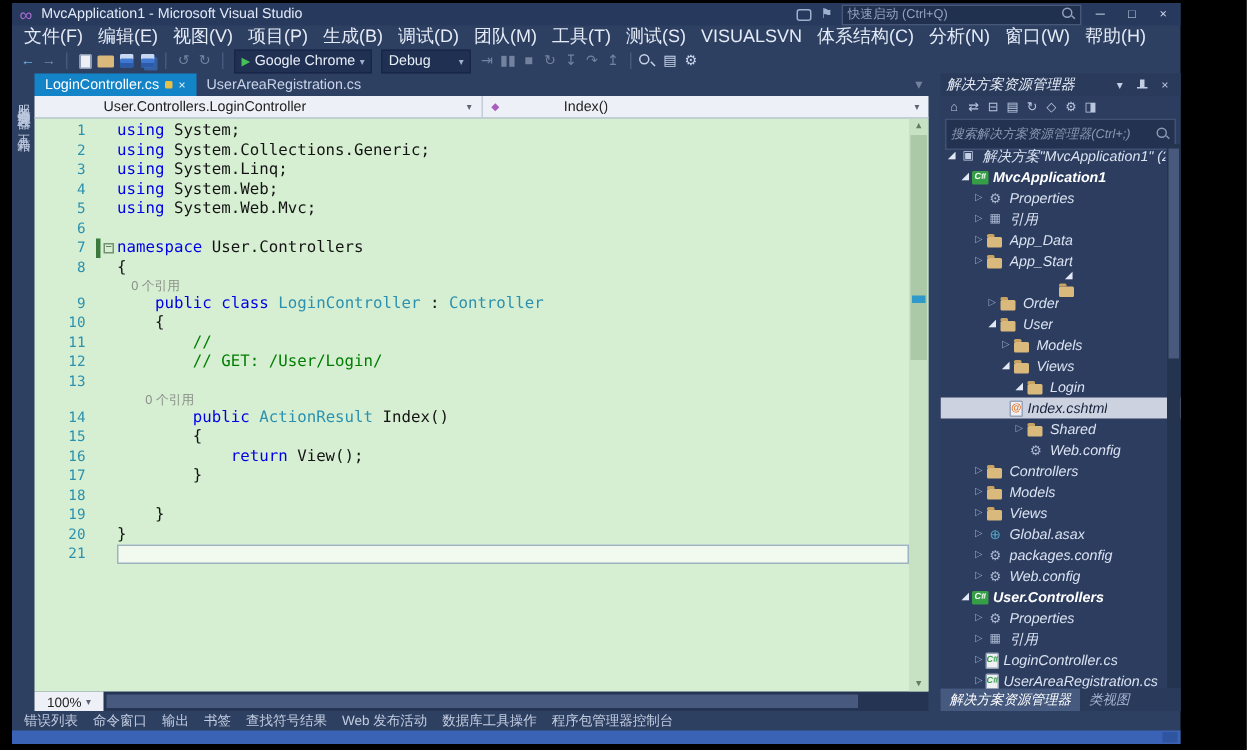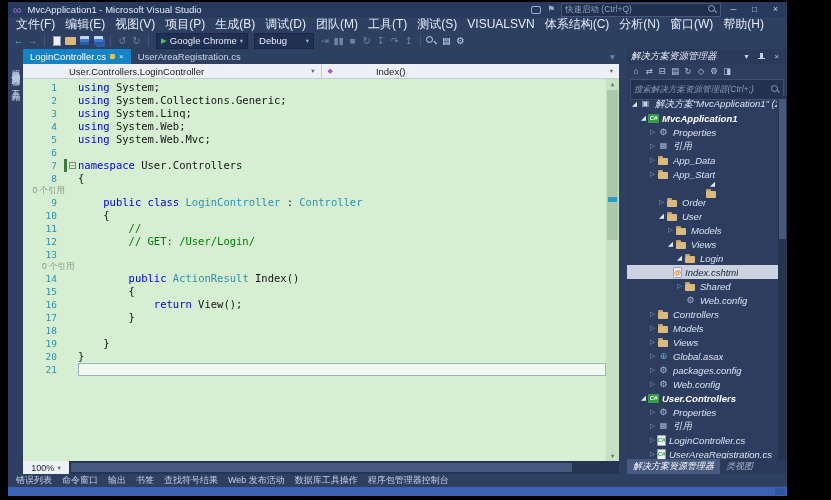--- a/index.html
+++ b/index.html
@@ -65,21 +65,21 @@
   .navhalf{flex:1;display:flex;align-items:center;padding:0 6px;gap:3px;min-width:0;}
   .navtext{font-size:9.5px;white-space:nowrap;overflow:hidden;margin-left:40px;}
   .navdiv{width:1px;background:#c3ccd9;}
   .methic{color:#a85cc0;font-size:7px;}
   .navbar .ddk{color:#5a6372;}
 
   
   .codewrap{flex:1;min-height:0;position:relative;background:var(--editor_bg,#d6efd2);
             font-family:"DejaVu Sans Mono","Liberation Mono",monospace;padding:2px 13px 0 0;overflow:hidden;}
   .crow{display:flex;height:13px;line-height:13px;}
-  .crow.cl{height:11px;line-height:11px;flex-direction:column;}
+  .crow.cl{height:11px;line-height:11px;}
   .gut{width:34px;flex:none;text-align:right;padding-right:5px;font-size:9.5px;color:var(--line_number,#2b91af);}
   .mar{width:16px;flex:none;position:relative;}
   .chg{position:absolute;left:2px;top:0;width:3px;height:100%;background:#3a7a3c;}
   .fold{position:absolute;right:2px;top:3px;width:7px;height:7px;border:1px solid #71916f;box-sizing:border-box;
         font-size:6px;line-height:4px;text-align:center;color:#333;background:var(--editor_bg,#d6efd2);}
   .cont{flex:1;min-width:0;white-space:pre;font-size:10.5px;color:#141414;box-sizing:border-box;}
   .cont.cur{background:#f2faf0;border:1px solid #9db4be;}
   .cont .kw{color:var(--keyword,#0000e6);}
   .cont .ty{color:var(--type_name,#2b91af);}
   .cont .cm{color:var(--comment,#007d00);}

